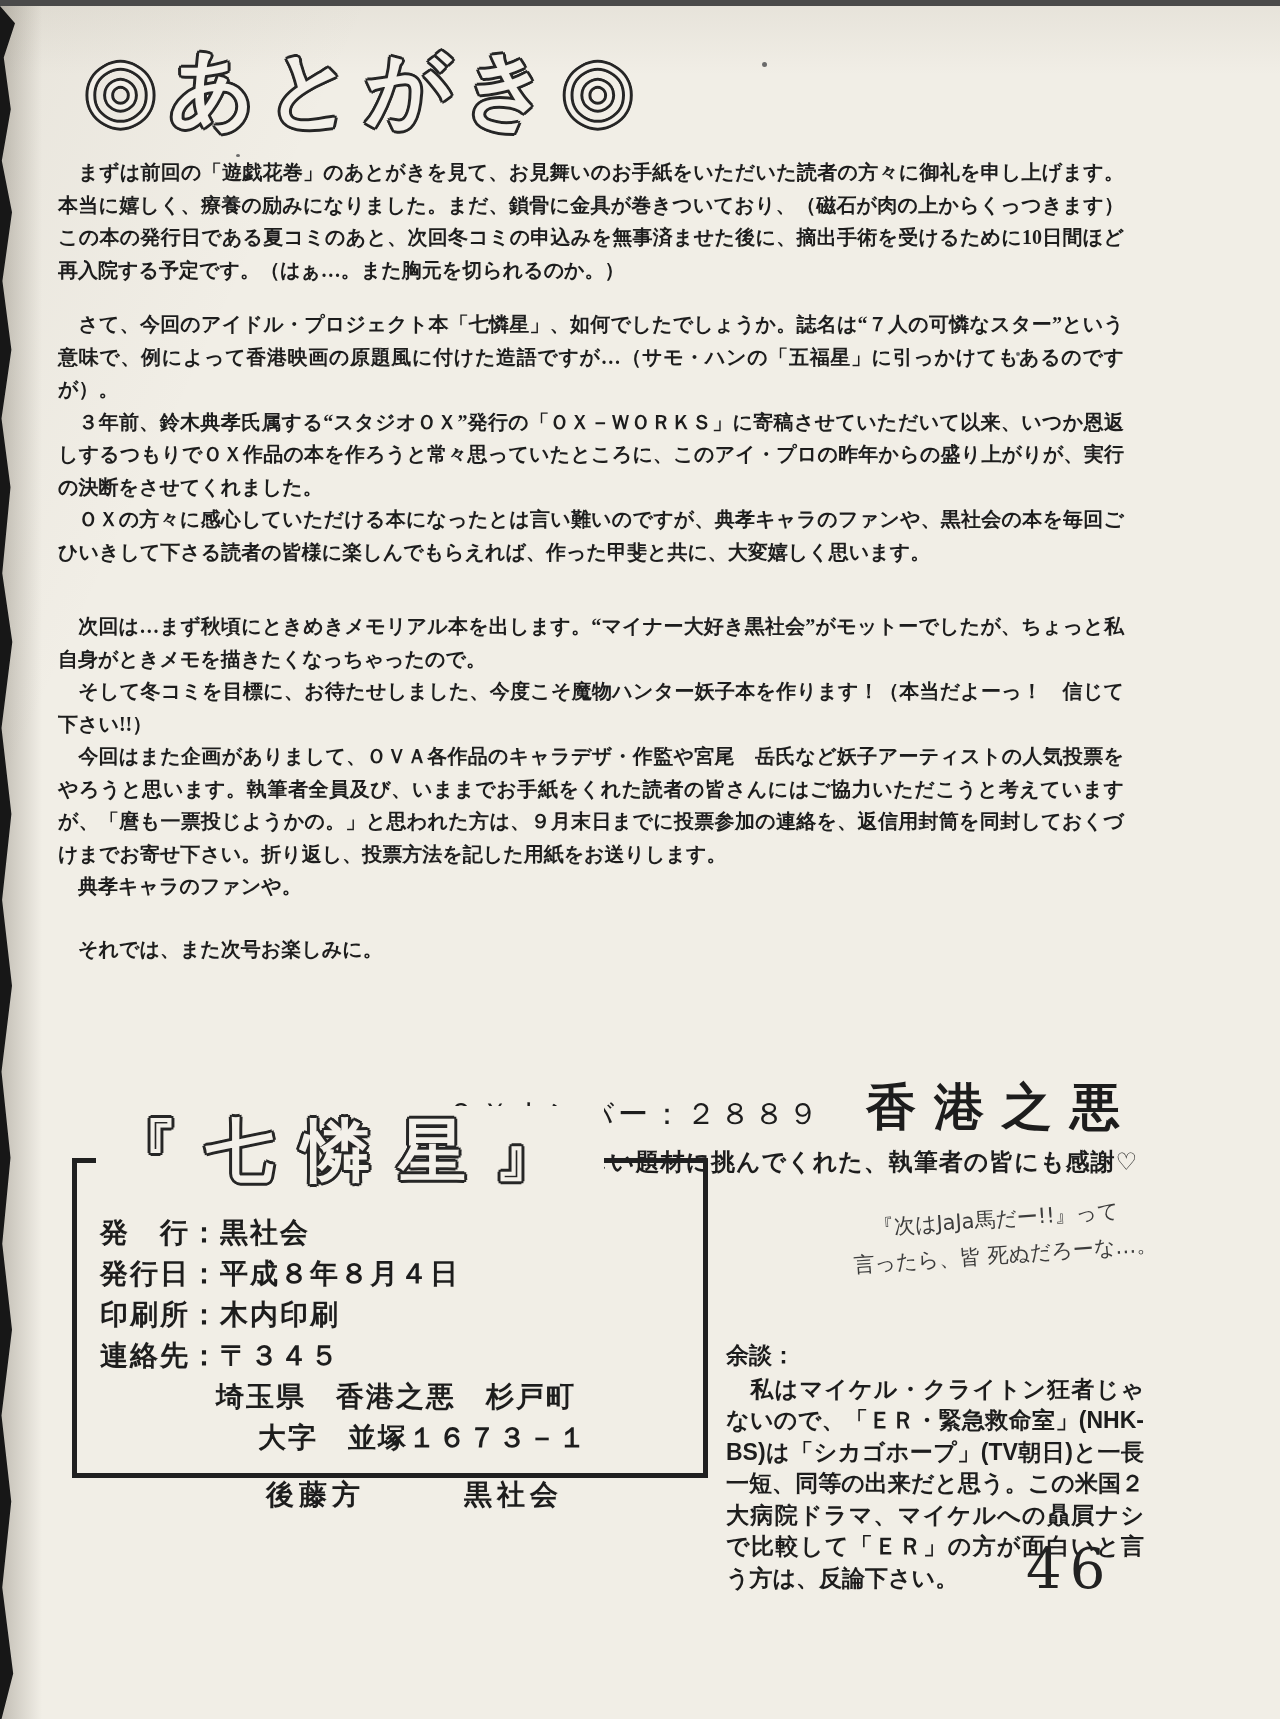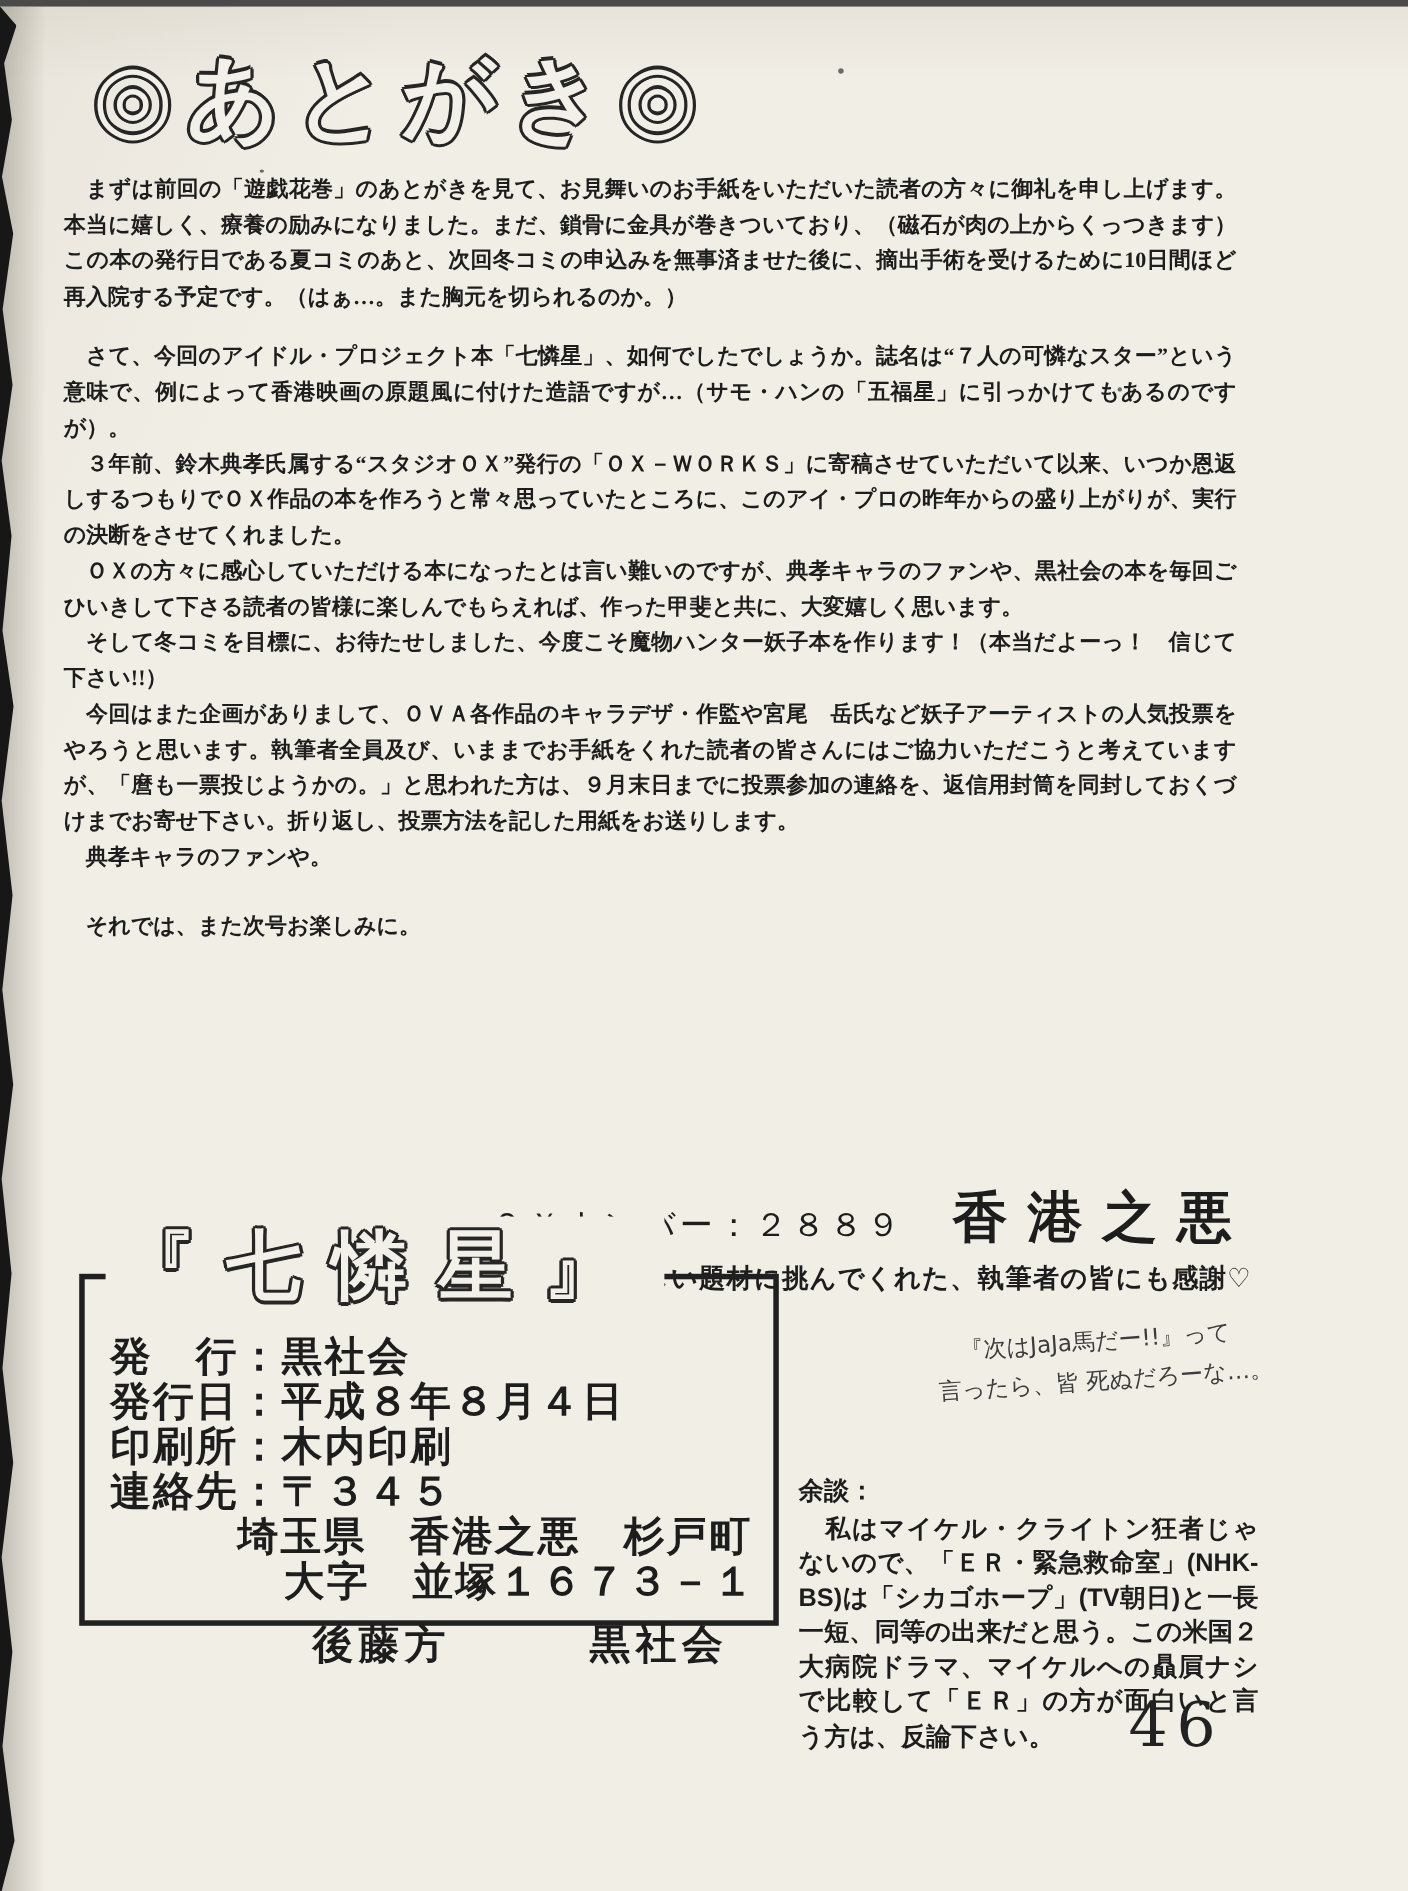--- a/index.html
+++ b/index.html
@@ -71,26 +71,26 @@
   }
   .colophon-title{
     position:absolute;left:96px;top:1100px;
     background:#f1eee6;padding:0 14px;
     font-family:"DejaVu Sans",sans-serif;font-weight:700;
     font-size:68px;letter-spacing:28px;white-space:nowrap;
   }
   .colophon-lines{
     position:absolute;left:100px;top:1206px;width:580px;
     font-family:"Liberation Sans","DejaVu Sans",sans-serif;
-    font-weight:700;font-size:37px;line-height:41px;letter-spacing:2px;
+    font-weight:700;font-size:28px;line-height:41px;letter-spacing:2px;
   }
   .colophon-lines div{white-space:pre;}
   .address1{padding-left:116px;}
   .address2{padding-left:158px;}
-  .careof{margin-top:16px;padding-left:166px;letter-spacing:5px;text-align:center;}
+  .careof{margin-top:16px;padding-left:166px;letter-spacing:5px;}
 
   .sidenote{
     position:absolute;left:726px;top:1334px;width:418px;
     font-family:"Liberation Sans","DejaVu Sans",sans-serif;
     font-weight:700;font-size:23px;line-height:31.5px;text-align:justify;
   }
   .sidenote .heading{margin:0 0 2px 0;}
   .sidenote p{margin:0;}
 
   .page-number{
@@ -110,20 +110,21 @@
   <div class="speck" style="left:236px;top:148px;width:4px;height:3px;"></div>
   <div class="speck" style="left:1016px;top:346px;width:4px;height:4px;"></div>
 
   <div class="page-title outline-text">◎あとがき◎</div>
 
   <div class="body-text">
     <p>　まずは前回の「遊戯花巻」のあとがきを見て、お見舞いのお手紙をいただいた読者の方々に御礼を申し上げます。本当に嬉しく、療養の励みになりました。まだ、鎖骨に金具が巻きついており、（磁石が肉の上からくっつきます）この本の発行日である夏コミのあと、次回冬コミの申込みを無事済ませた後に、摘出手術を受けるために10日間ほど再入院する予定です。（はぁ…。また胸元を切られるのか。）</p>
     <p class="gap-small">　さて、今回のアイドル・プロジェクト本「七憐星」、如何でしたでしょうか。誌名は“７人の可憐なスター”という意味で、例によって香港映画の原題風に付けた造語ですが…（サモ・ハンの「五福星」に引っかけてもあるのですが）。</p>
     <p>　３年前、鈴木典孝氏属する“スタジオＯＸ”発行の「ＯＸ－ＷＯＲＫＳ」に寄稿させていただいて以来、いつか恩返しするつもりでＯＸ作品の本を作ろうと常々思っていたところに、このアイ・プロの昨年からの盛り上がりが、実行の決断をさせてくれました。</p>
     <p>　ＯＸの方々に感心していただける本になったとは言い難いのですが、典孝キャラのファンや、黒社会の本を毎回ごひいきして下さる読者の皆様に楽しんでもらえれば、作った甲斐と共に、大変嬉しく思います。</p>
+    <p class="gap-large">　次回は…まず秋頃にときめきメモリアル本を出します。“マイナー大好き黒社会”がモットーでしたが、ちょっと私自身がときメモを描きたくなっちゃったので。</p>
     <p>　そして冬コミを目標に、お待たせしました、今度こそ魔物ハンター妖子本を作ります！（本当だよーっ！　信じて下さい!!）</p>
     <p>　今回はまた企画がありまして、ＯＶＡ各作品のキャラデザ・作監や宮尾　岳氏など妖子アーティストの人気投票をやろうと思います。執筆者全員及び、いままでお手紙をくれた読者の皆さんにはご協力いただこうと考えていますが、「麿も一票投じようかの。」と思われた方は、９月末日までに投票参加の連絡を、返信用封筒を同封しておくづけまでお寄せ下さい。折り返し、投票方法を記した用紙をお送りします。</p>
     <p>　典孝キャラのファンや。</p>
     <p class="gap-med">　それでは、また次号お楽しみに。</p>
   </div>
 
   <div class="signoff">
     <span class="ox-number">ＯＸナンバー：２８８９</span>
     <span class="author-name">香港之悪</span>
   </div>

